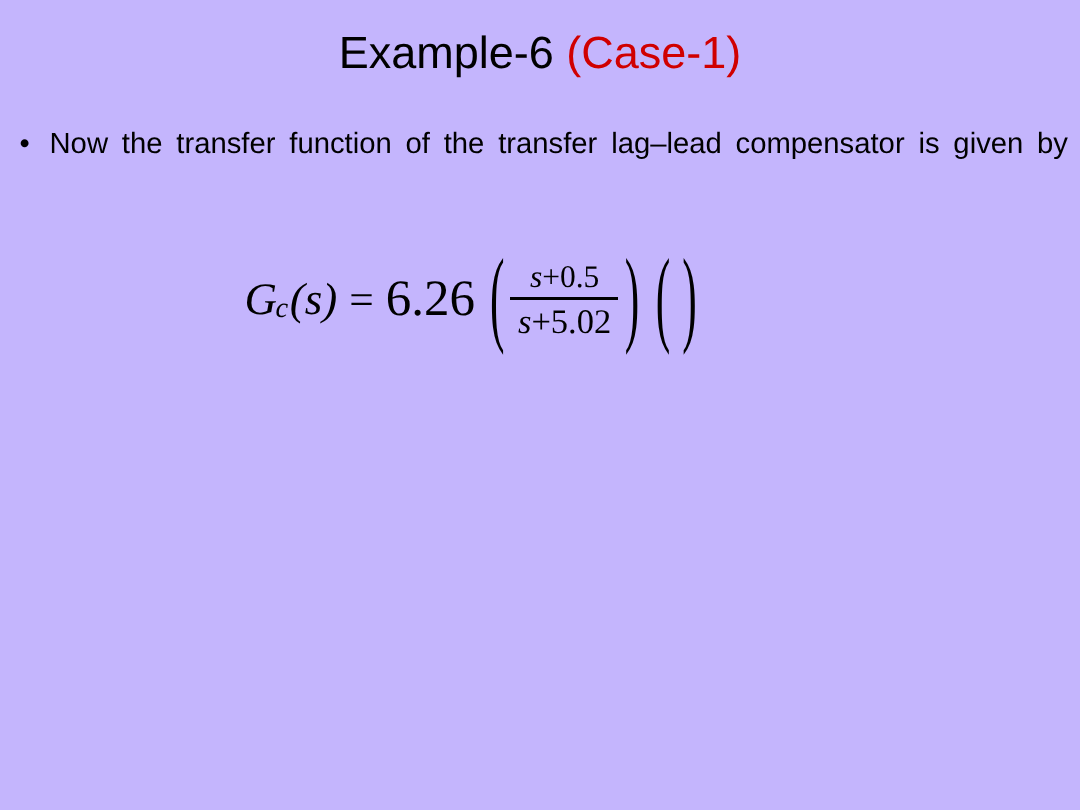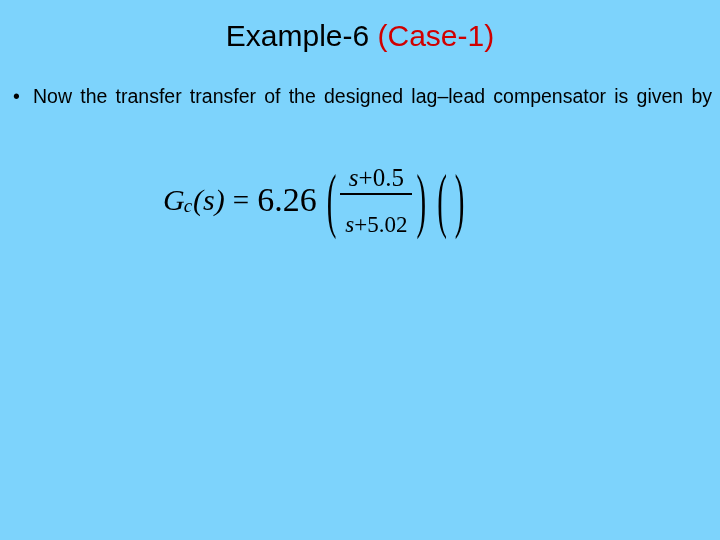--- a/index.html
+++ b/index.html
@@ -12,21 +12,21 @@
     background: #ffffff;
     font-family: "Liberation Sans", sans-serif;
     overflow: hidden;
     position: relative;
   }
 
   .slide {
     position: relative;
     width: 720px;
     height: 540px;
-    background: #7dd3fc;
+    background: #c4b5fd;
   }
 
   
   .slide-title {
     position: absolute;
     left: 0;
     top: 16px;
     width: 720px;
     text-align: center;
     font-size: 30px;
@@ -131,26 +131,26 @@
   }
   .frac {
     display: inline-flex;
     flex-direction: column;
     align-items: center;
     justify-content: center;
     margin: 0 3px;
     line-height: 1;
   }
   .frac-num {
-    font-size: 25px;
+    font-size: 21px;
     padding: 0 5px 3px 5px;
   }
   .frac-den {
     font-size: 23px;
-    padding: 18px 5px 0 5px;
+    padding: 3px 5px 0 5px;
   }
   .frac-bar {
     width: 100%;
     height: 2px;
     background: #000000;
   }
   .sv {
     font-style: italic;
   }
   .plain {
@@ -162,21 +162,21 @@
 
 <div class="slide">
 
   <div class="slide-title">
     <span>Example-6 </span><span class="title-accent">(Case-1)</span>
   </div>
 
   <div class="body-block">
     <div class="bullet-row">
       <span class="bullet-marker">•</span>
-      <span class="bullet-text">Now the transfer transfer of the designed lag–lead compensator is given by</span>
+      <span class="bullet-text">Now the transfer function of the transfer lag–lead compensator is given by</span>
     </div>
   </div>
 
   <div class="equation">
     <span class="eq-var">G</span>
       <span class="eq-sub">c</span>
       <span class="eq-paren-plain">(s)</span>
     <span class="eq-op">=</span>
     <span class="eq-num">6.26</span>
 

